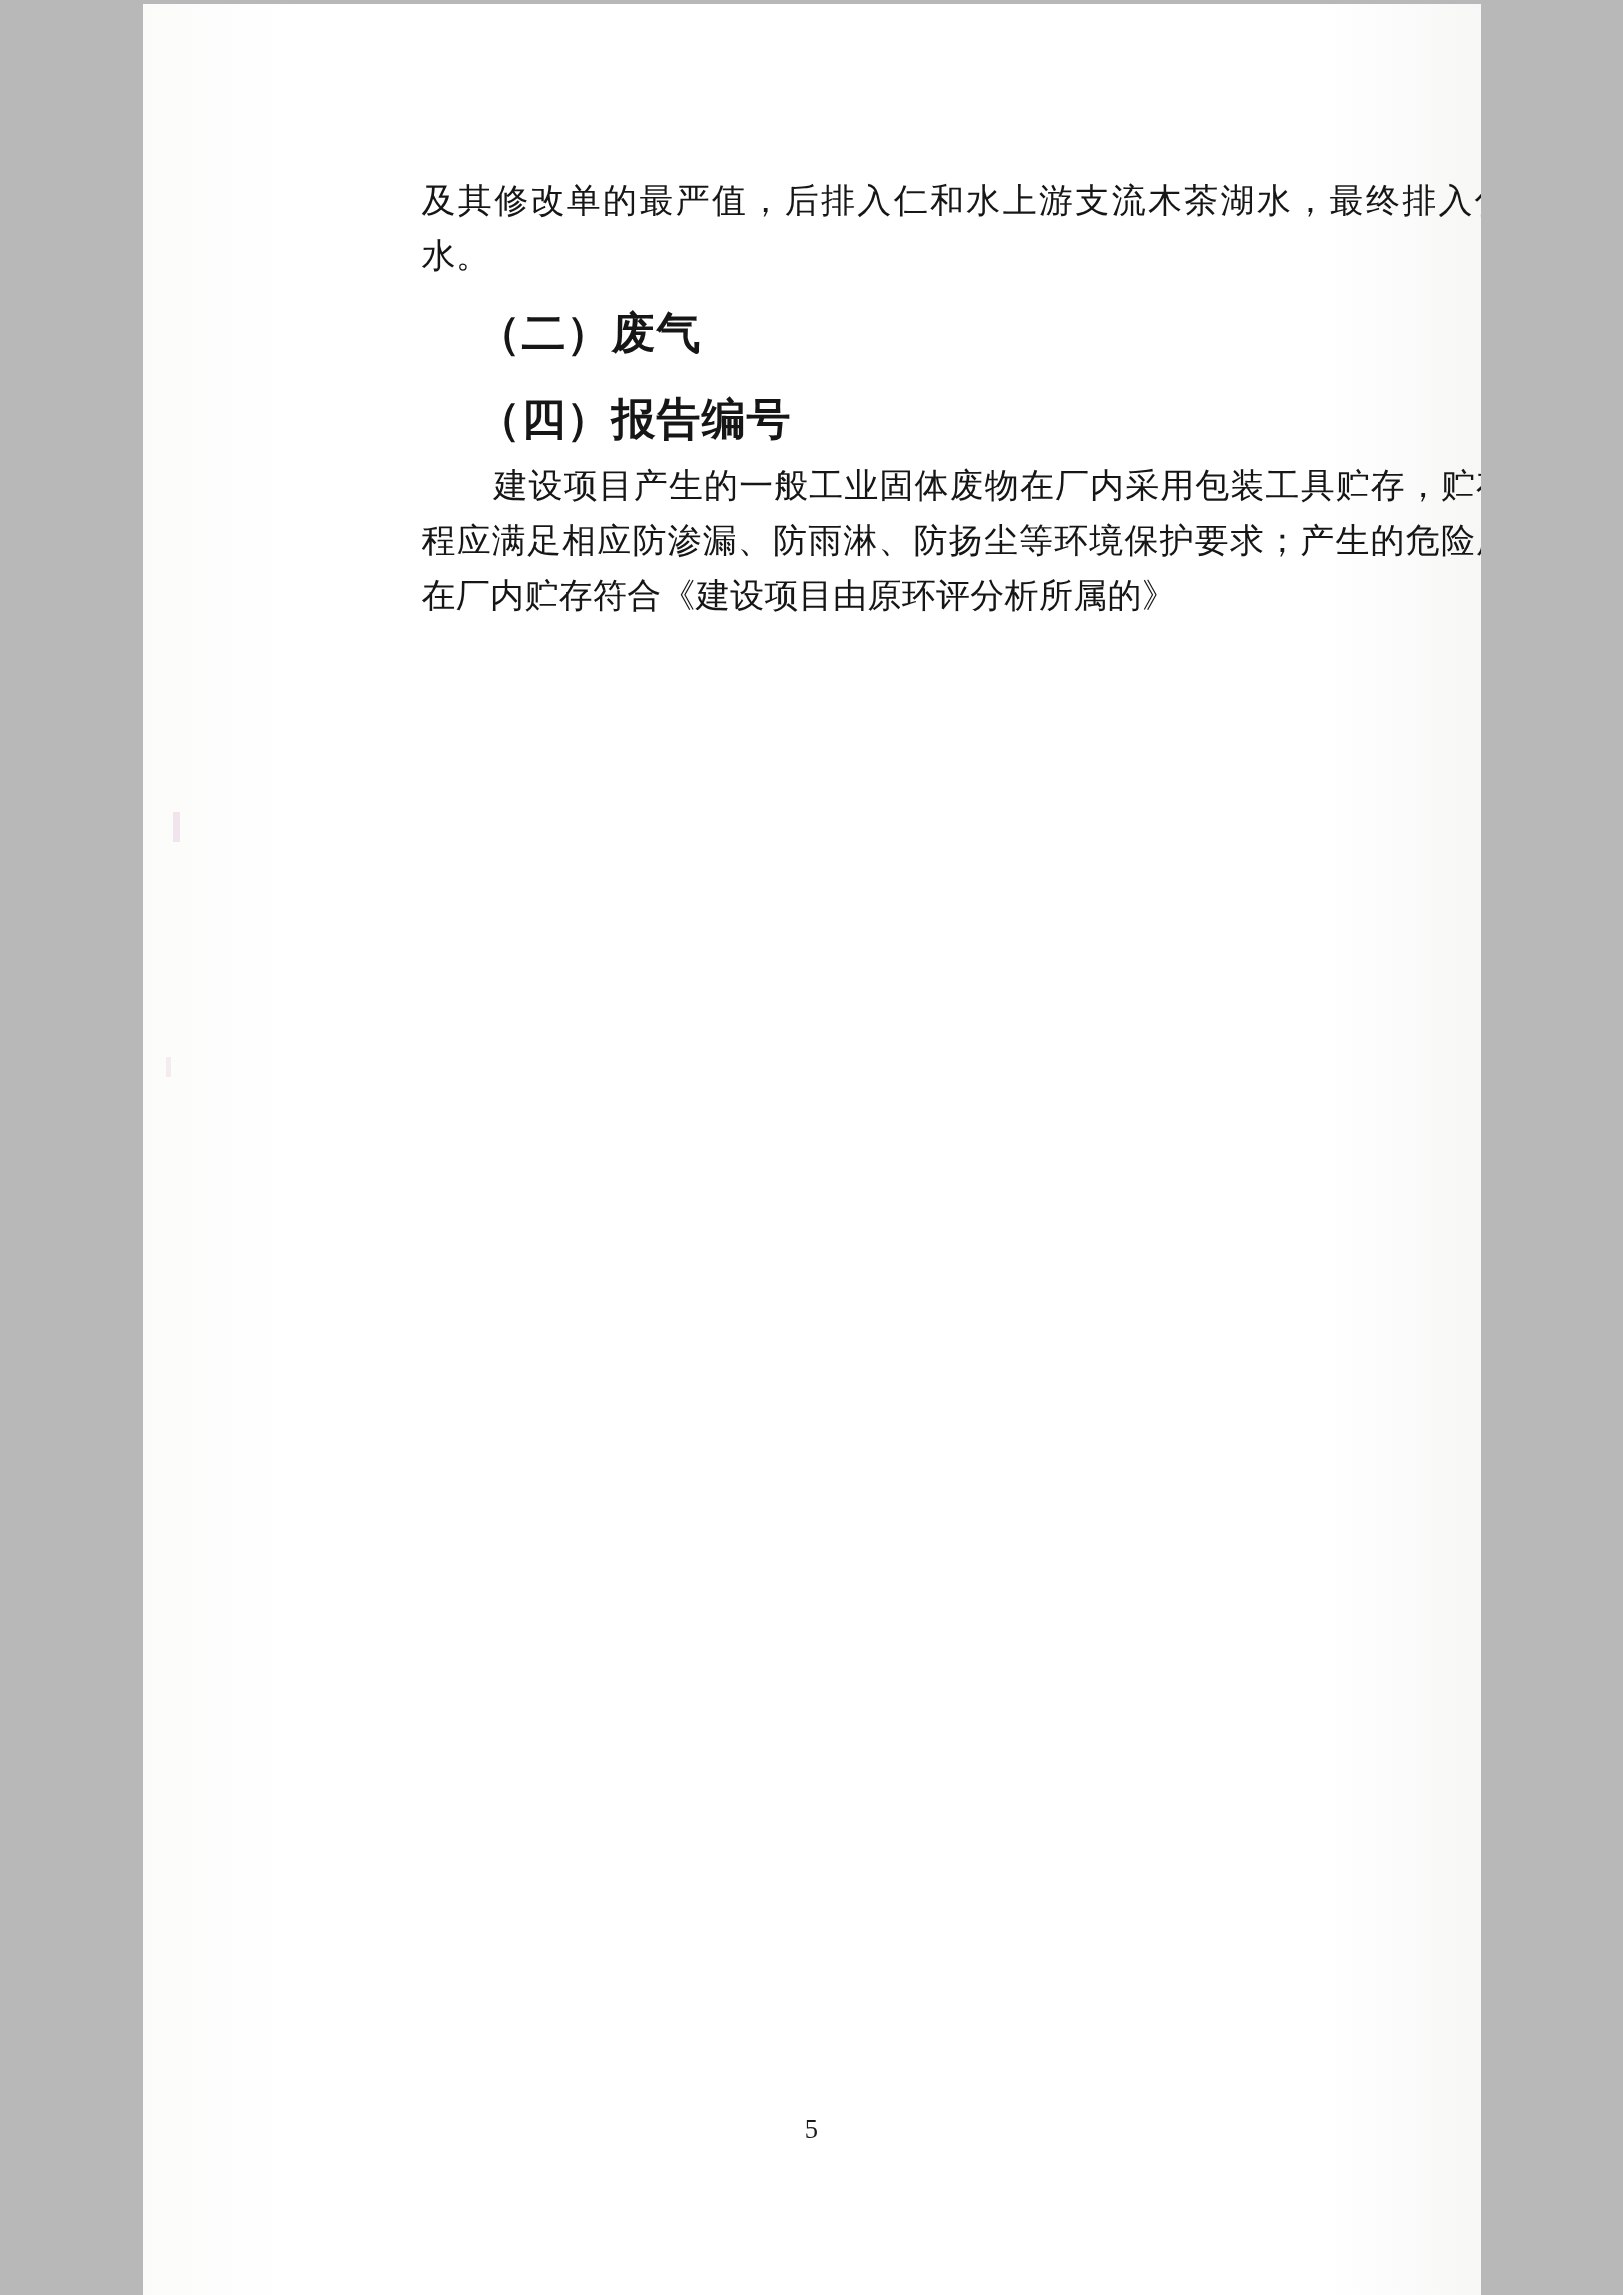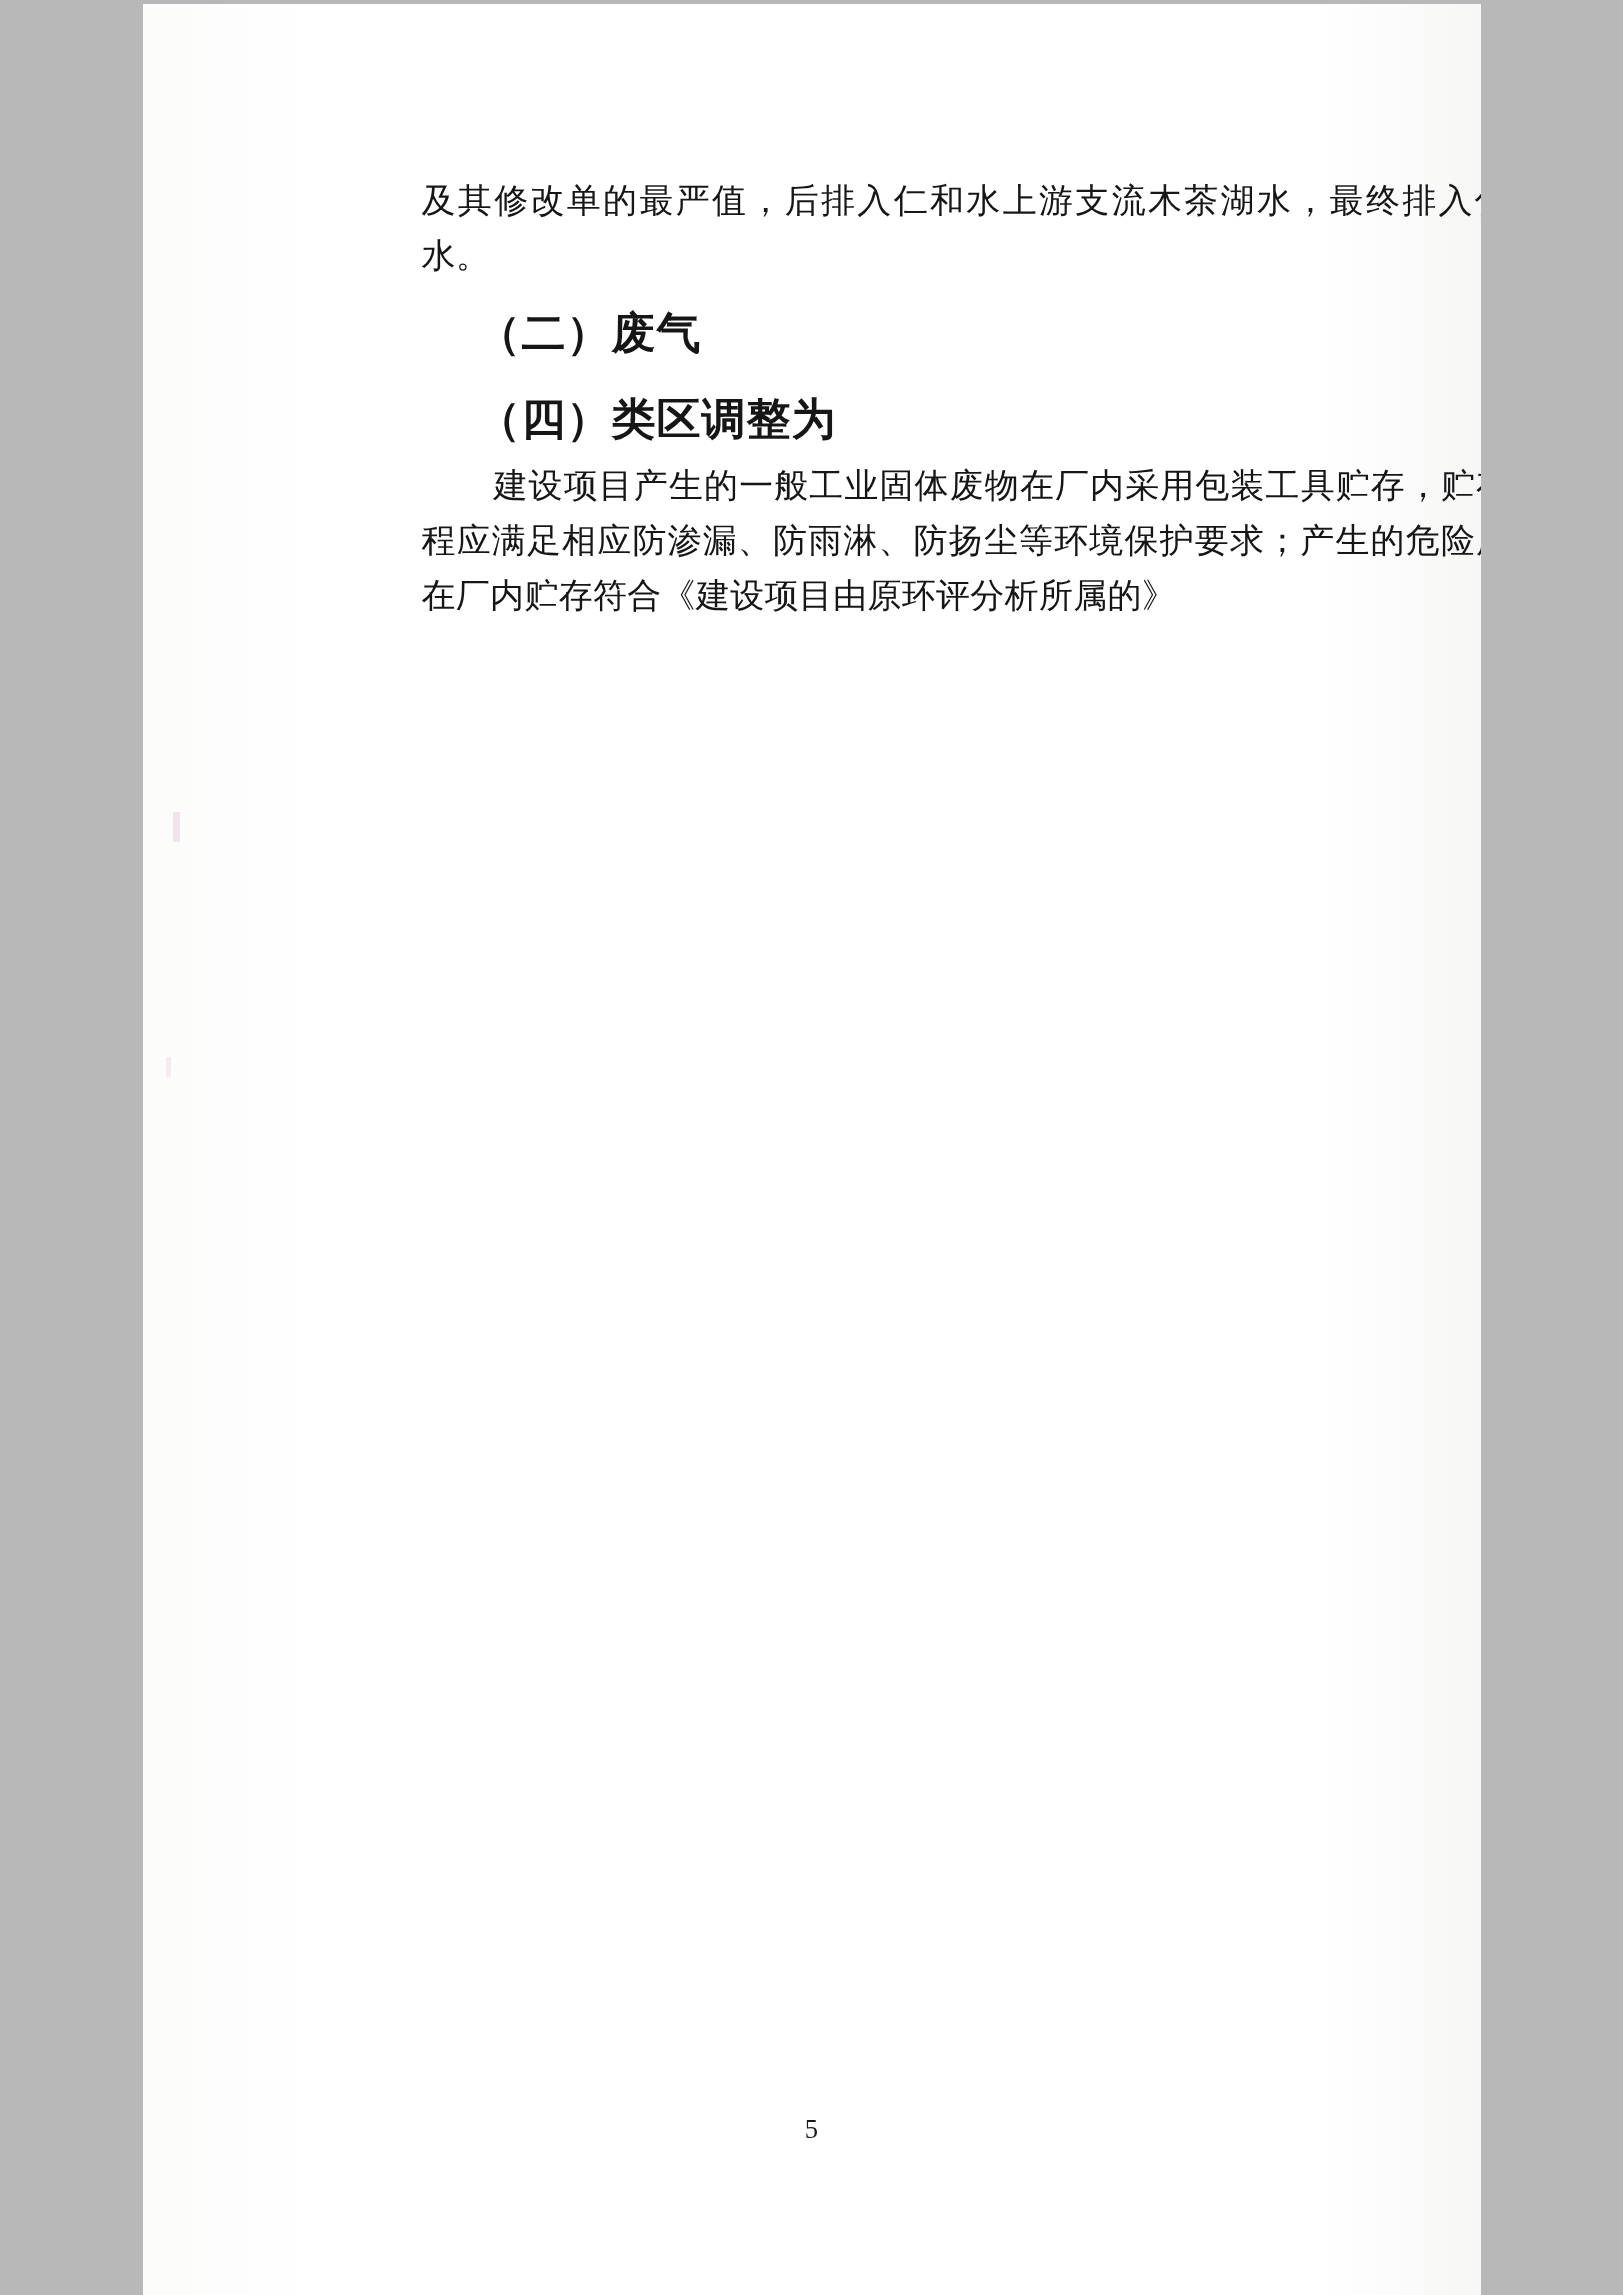--- a/index.html
+++ b/index.html
@@ -78,21 +78,21 @@
   <div class="content">
 
     <p class="body-text">及其修改单的最严值，后排入仁和水上游支流木茶湖水，最终排入仁和水。</p>
 
     <h2 class="section-heading">（二）废气</h2>
 
 
 
 
 
-    <h2 class="section-heading">（四）类区调整为</h2>
+    <h2 class="section-heading">（四）报告编号</h2>
 
     <p class="body-text indent">建设项目产生的一般工业固体废物在厂内采用包装工具贮存，贮存过程应满足相应防渗漏、防雨淋、防扬尘等环境保护要求；产生的危险废物在厂内贮存符合《建设项目由原环评分析所属的》</p>
 
   </div>
 
   <div class="page-number">5</div>
 </div>
 
 
 </body></html>

